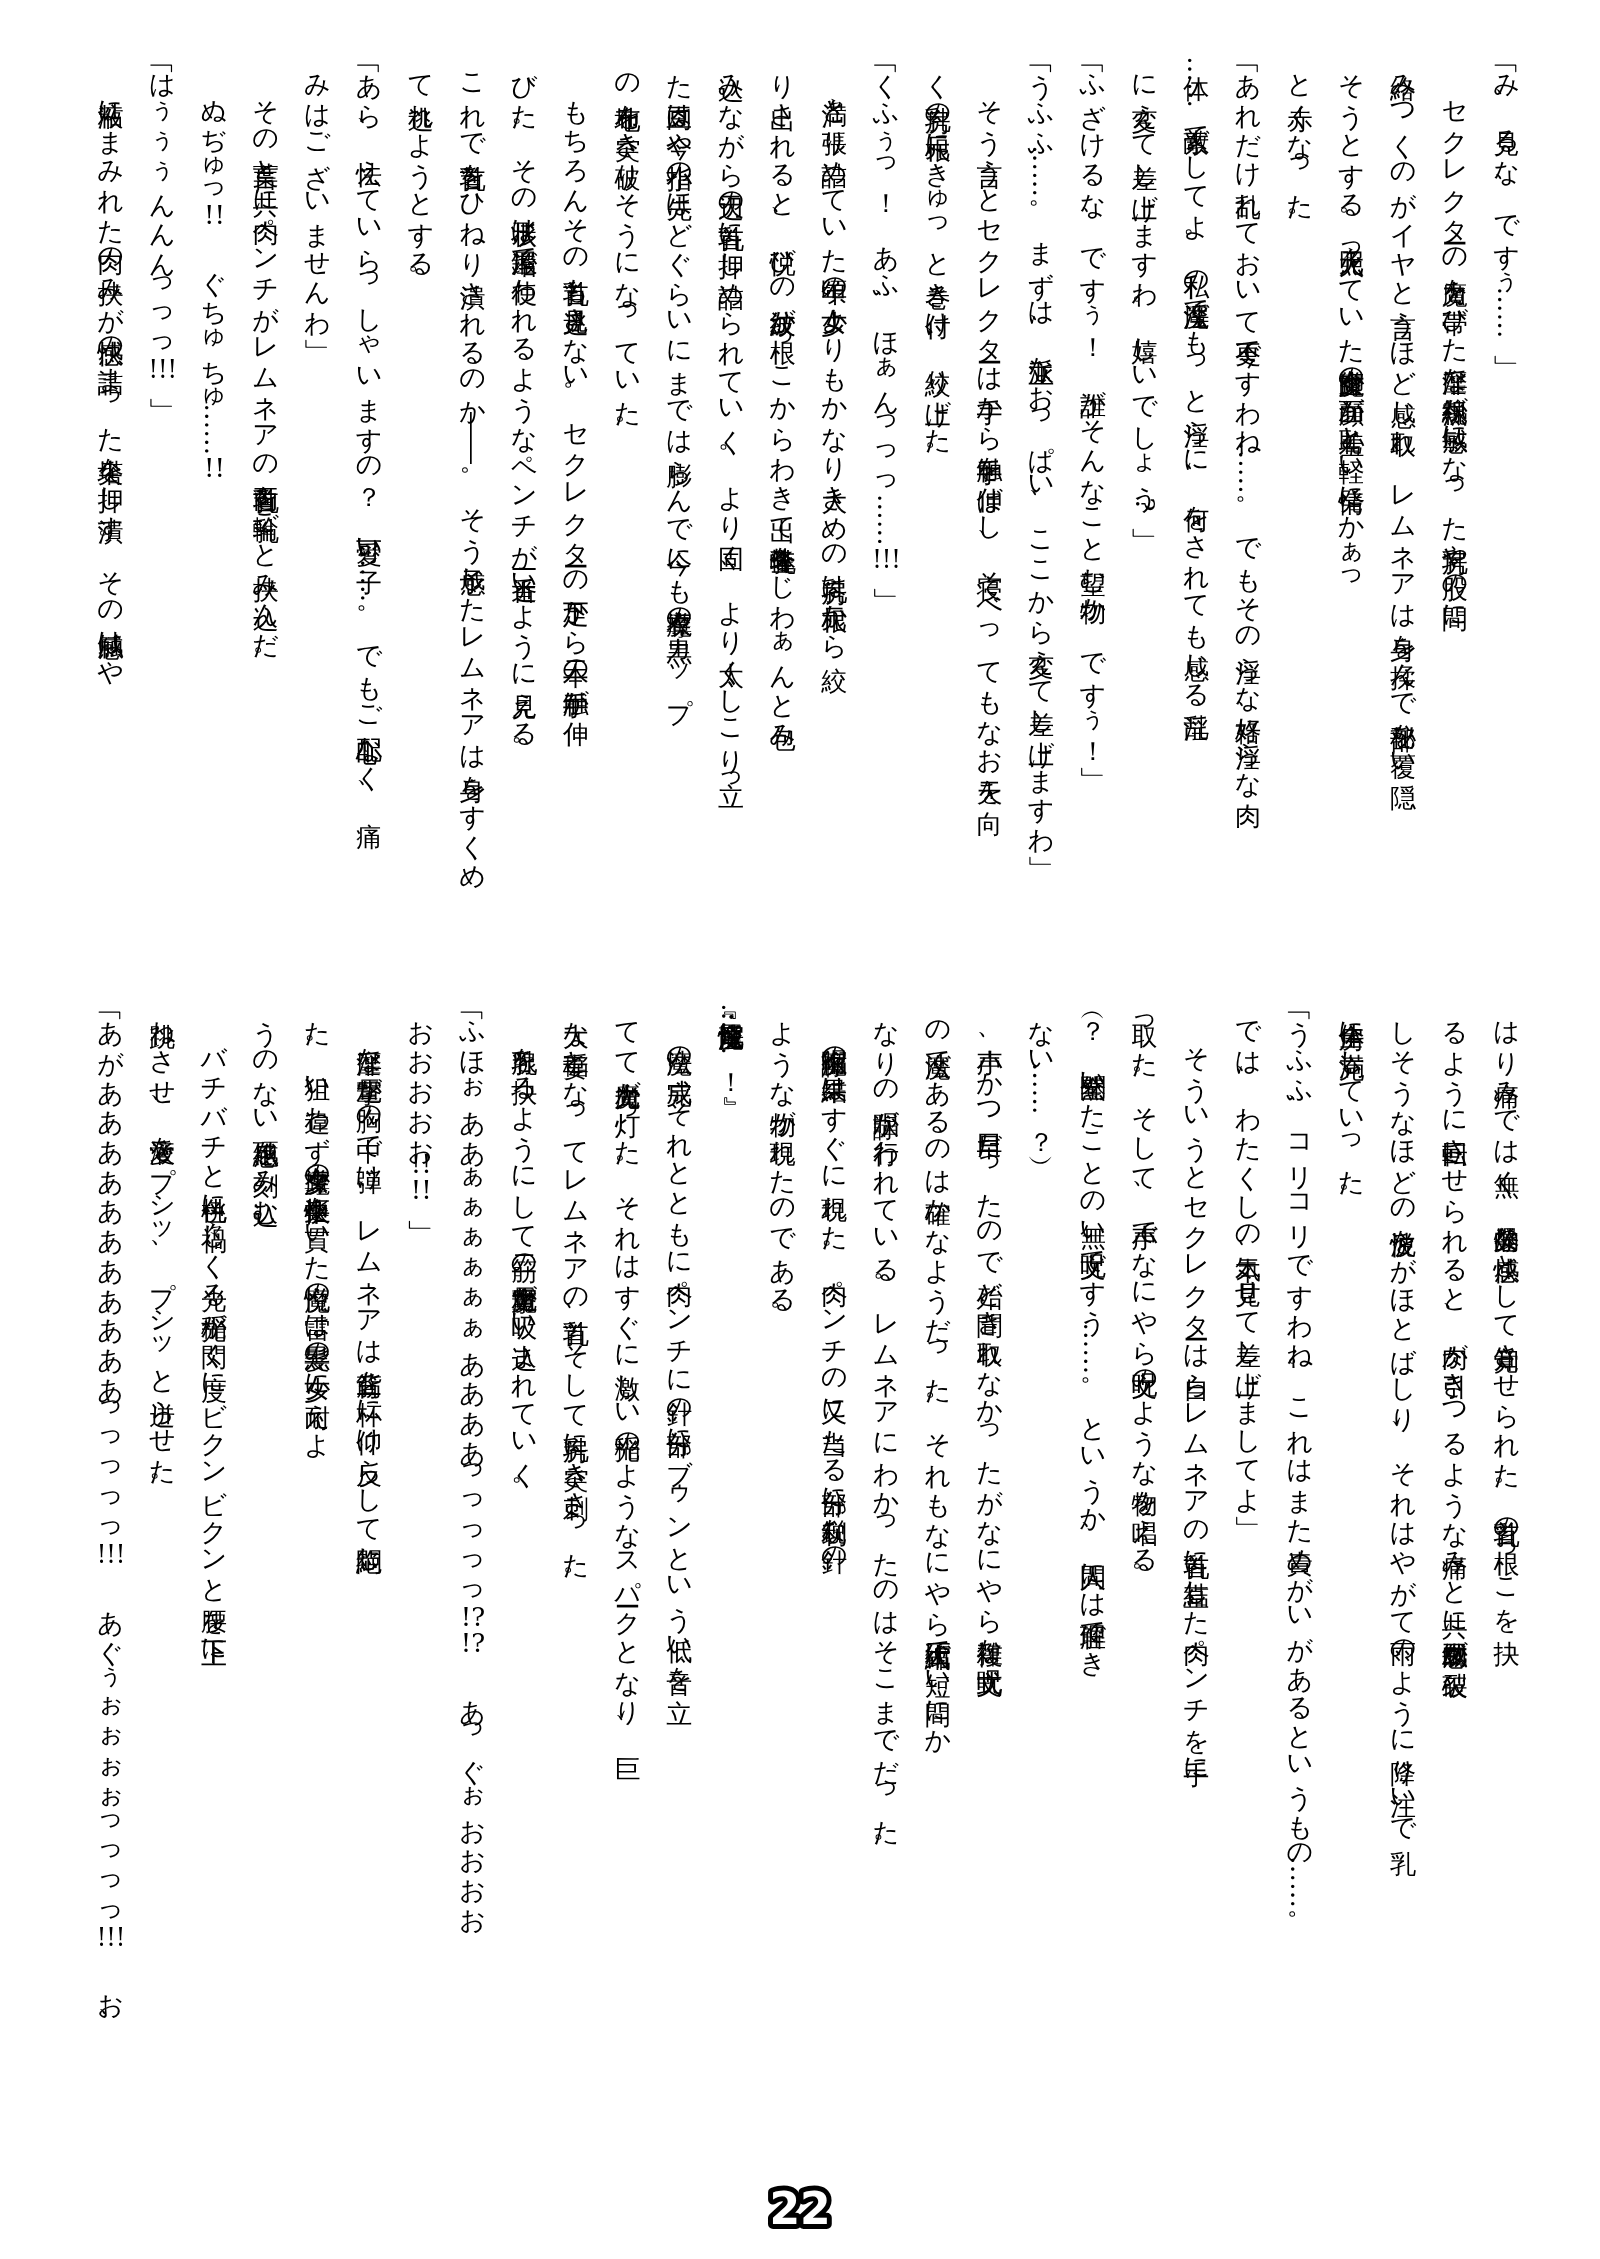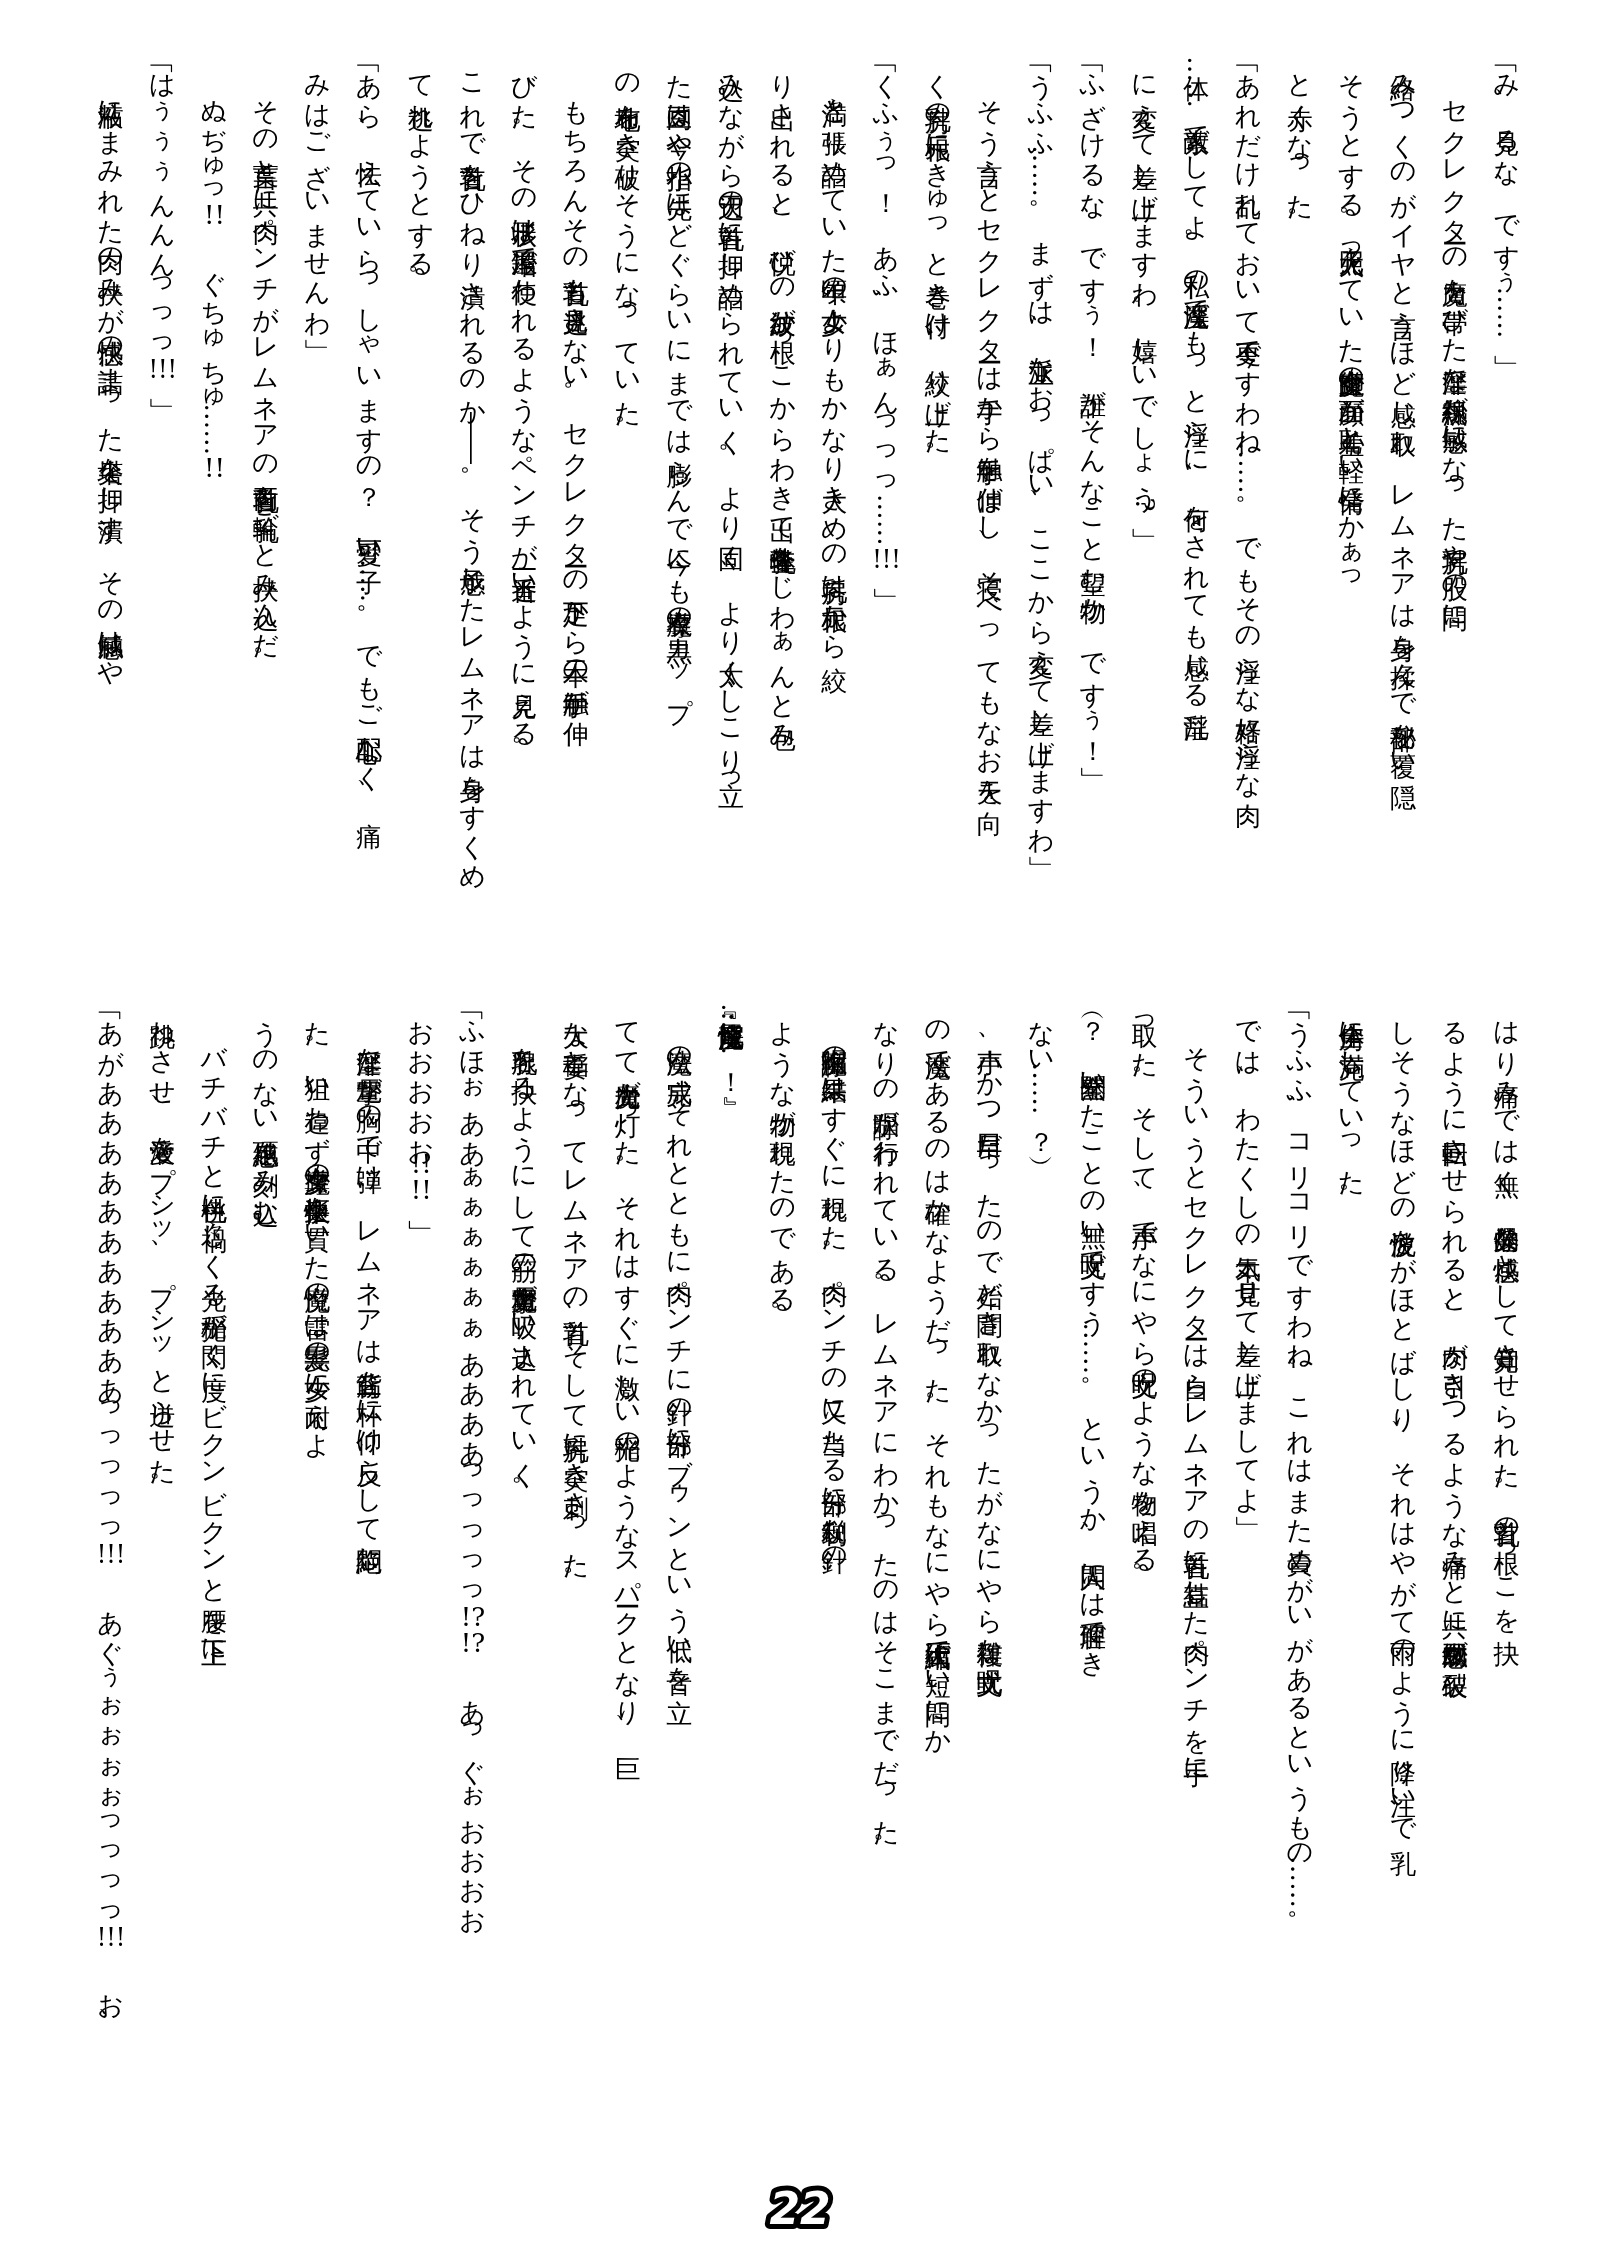--- a/index.html
+++ b/index.html
@@ -37,21 +37,20 @@
   .tcy {
     text-combine-upright: all;
     -webkit-text-combine: horizontal;
   }
   .page-number-wrap {
     position: absolute;
     left: 752px;
     top: 2172px;
     width: 96px;
     height: 72px;
-    font-style: italic;
   }
 </style>
 </head>
 <body style="background: rgb(255, 255, 255);">
 
 <div class="page">
   <div class="tier tier-upper" style="color: rgb(0, 0, 0);"><div class="col">「み、見るな、ですぅ……」</div><div class="col">　セクレクターの魔力を帯びた淫靡な熱視線が敏感になった乳房や股の間に</div><div class="col">絡みつくのがイヤと言うほど感じ取れ、レムネアは身を揉んで秘部を覆い隠</div><div class="col">そうとする。元々火照っていた魔道師少女の顔面が羞恥と軽い発情にかぁっ</div><div class="col">と赤くなった。</div><div class="col">「あれだけ乱れておいて今更ですわね……。でもその淫らな格好、淫らな肉</div><div class="col">体……素敵でしてよ。私の淫魔法でもっと淫らに、何をされても感じる淫乱</div><div class="col">に変えて差し上げますわ。嬉しいでしょう?」</div><div class="col">「ふざけるな、ですぅ！　誰がそんなこと望む物か、ですぅ！」</div><div class="col">「うふふ……。まずは、立派なおっぱい、ここから変えて差し上げますわ」</div><div class="col">　そう言うとセクレクターは手から触手を伸ばし、寝そべってもなお天を向</div><div class="col">く乳房の根元にきゅっと巻き付け、絞り上げた。</div><div class="col">「くふぅっ！　あふ、ほぁんっっっ……<span class="tcy">!!!</span>」</div><div class="col">　満々と張り詰めていた年頃の少女よりもかなり大きめの乳房は根元から絞</div><div class="col">り出されると、悦びの波紋が根っこからわき出て乳峰全体をじわぁんと包み</div><div class="col">込みながら天辺の乳首に押し詰められていく。より固く、より太くしこり立っ</div><div class="col">た肉豆は今や小指の先ほどぐらいにまでは膨らんで今にも魔導衣の黒カップ</div><div class="col">の布地を突き破りそうになっていた。</div><div class="col">　もちろんその乳首も見逃さない。セクレクターの足下から二本の触手が伸</div><div class="col">びた。その形状は鍛冶屋で使われるようなペンチが一番近いように見える。</div><div class="col">これで乳首をひねり潰されるのか――。そう予感したレムネアは身をすくめ</div><div class="col">て逃れようとする。</div><div class="col">「あら、怯えていらっしゃいますの？　可愛い子……。でもご心配なく、痛</div><div class="col">みはございませんわ」</div><div class="col">　その言葉と共に肉ペンチがレムネアの両乳首を乳輪ごと挟み込んだ。</div><div class="col">　ぬぢゅっ<span class="tcy">!!</span>　ぐちゅちゅ……<span class="tcy">!!</span></div><div class="col">「はぅぅぅんんんっっっ<span class="tcy">!!!</span>」</div><div class="col">　粘液にまみれた肉の挟みが快感の詰まった尖塔を押し潰す。その感触はや</div></div>
   <div class="tier tier-lower" style="color: rgb(0, 0, 0);"><div class="col">はり痛みでは無く、爆発的な快感として知覚させられた。乳首の根っこを抉</div><div class="col">るように回転させられると、肉が引きつるような痛みと共に敏感肉豆が破裂</div><div class="col">しそうなほどの悦波をがほとばしり、それはやがて雨のように降り注いで乳</div><div class="col">房全体に充満していった。</div><div class="col">「うふふ、コリコリですわね。これはまた責めがいがあるというもの……。</div><div class="col">では、わたくしの本気、見せて差し上げましてよ」</div><div class="col">　そういうとセクレクターは自らレムネアの乳首に直結した肉ペンチを手に</div><div class="col">取った。そして、小声でなにやら呪文のような物を唱える。</div><div class="col">（？　全然聞いたことの無い呪文ですう……。というか、人間には理解でき</div><div class="col">ない……？）</div><div class="col">　小声、かつ早口だったので殆ど聞き取れなかったがなにやら複雑な呪文式</div><div class="col">の魔法であるのは確かなようだった。それもなにやら圧縮術式で短い間にか</div><div class="col">なりの詠唱が行われている。レムネアにわかったのはそこまでだった。</div><div class="col">　魔術詠唱の結果はすぐに現れた。肉ペンチの又に当たる部分に鋭利な針の</div><div class="col">ような物が現れたのである。</div><div class="col">『淫魔法・悦龍淫電……！』</div><div class="col">　魔法の完成。それとともに肉ペンチに針の部分にブゥンという低い音を立</div><div class="col">てて魔力光が灯った。それはすぐに激しい稲光のようなスパークとなり、巨</div><div class="col">大な稲妻となってレムネアの乳首、そして乳房に突き刺さった。</div><div class="col">　乳腺を抉るようにして二筋の魔力電撃が吸い込まれていく。</div><div class="col">「ふほぉああぁぁぁぁぁぁああああっっっっっ<span class="tcy">!?</span><span class="tcy">!?</span>　あっぐぉおおおお</div><div class="col">おおおおお<span class="tcy">!!</span><span class="tcy">!!</span>」</div><div class="col">　淫靡な電撃が胸の中で弾け、レムネアは背筋を一杯に仰け反らして悶絶し</div><div class="col">た。狙い違わず魔導少女の快楽中枢を貫いた魔悦の雷は黒髪の少女に耐えよ</div><div class="col">うのない絶頂感を刻み込む。</div><div class="col">　バチバチと桃色に禍々しく光る稲光が閃く度にビクンビクンと腰を上下に</div><div class="col">跳ねさせ、愛液をプシッ、プシッと迸らせた。</div><div class="col">「あがあああああああああああっっっっっ<span class="tcy">!!!</span>　あぐぅぉぉぉぉっっっっ<span class="tcy">!!!</span>　お、</div></div>
   <div class="page-number-wrap">
     <svg width="96" height="72" viewBox="0 0 96 72">

